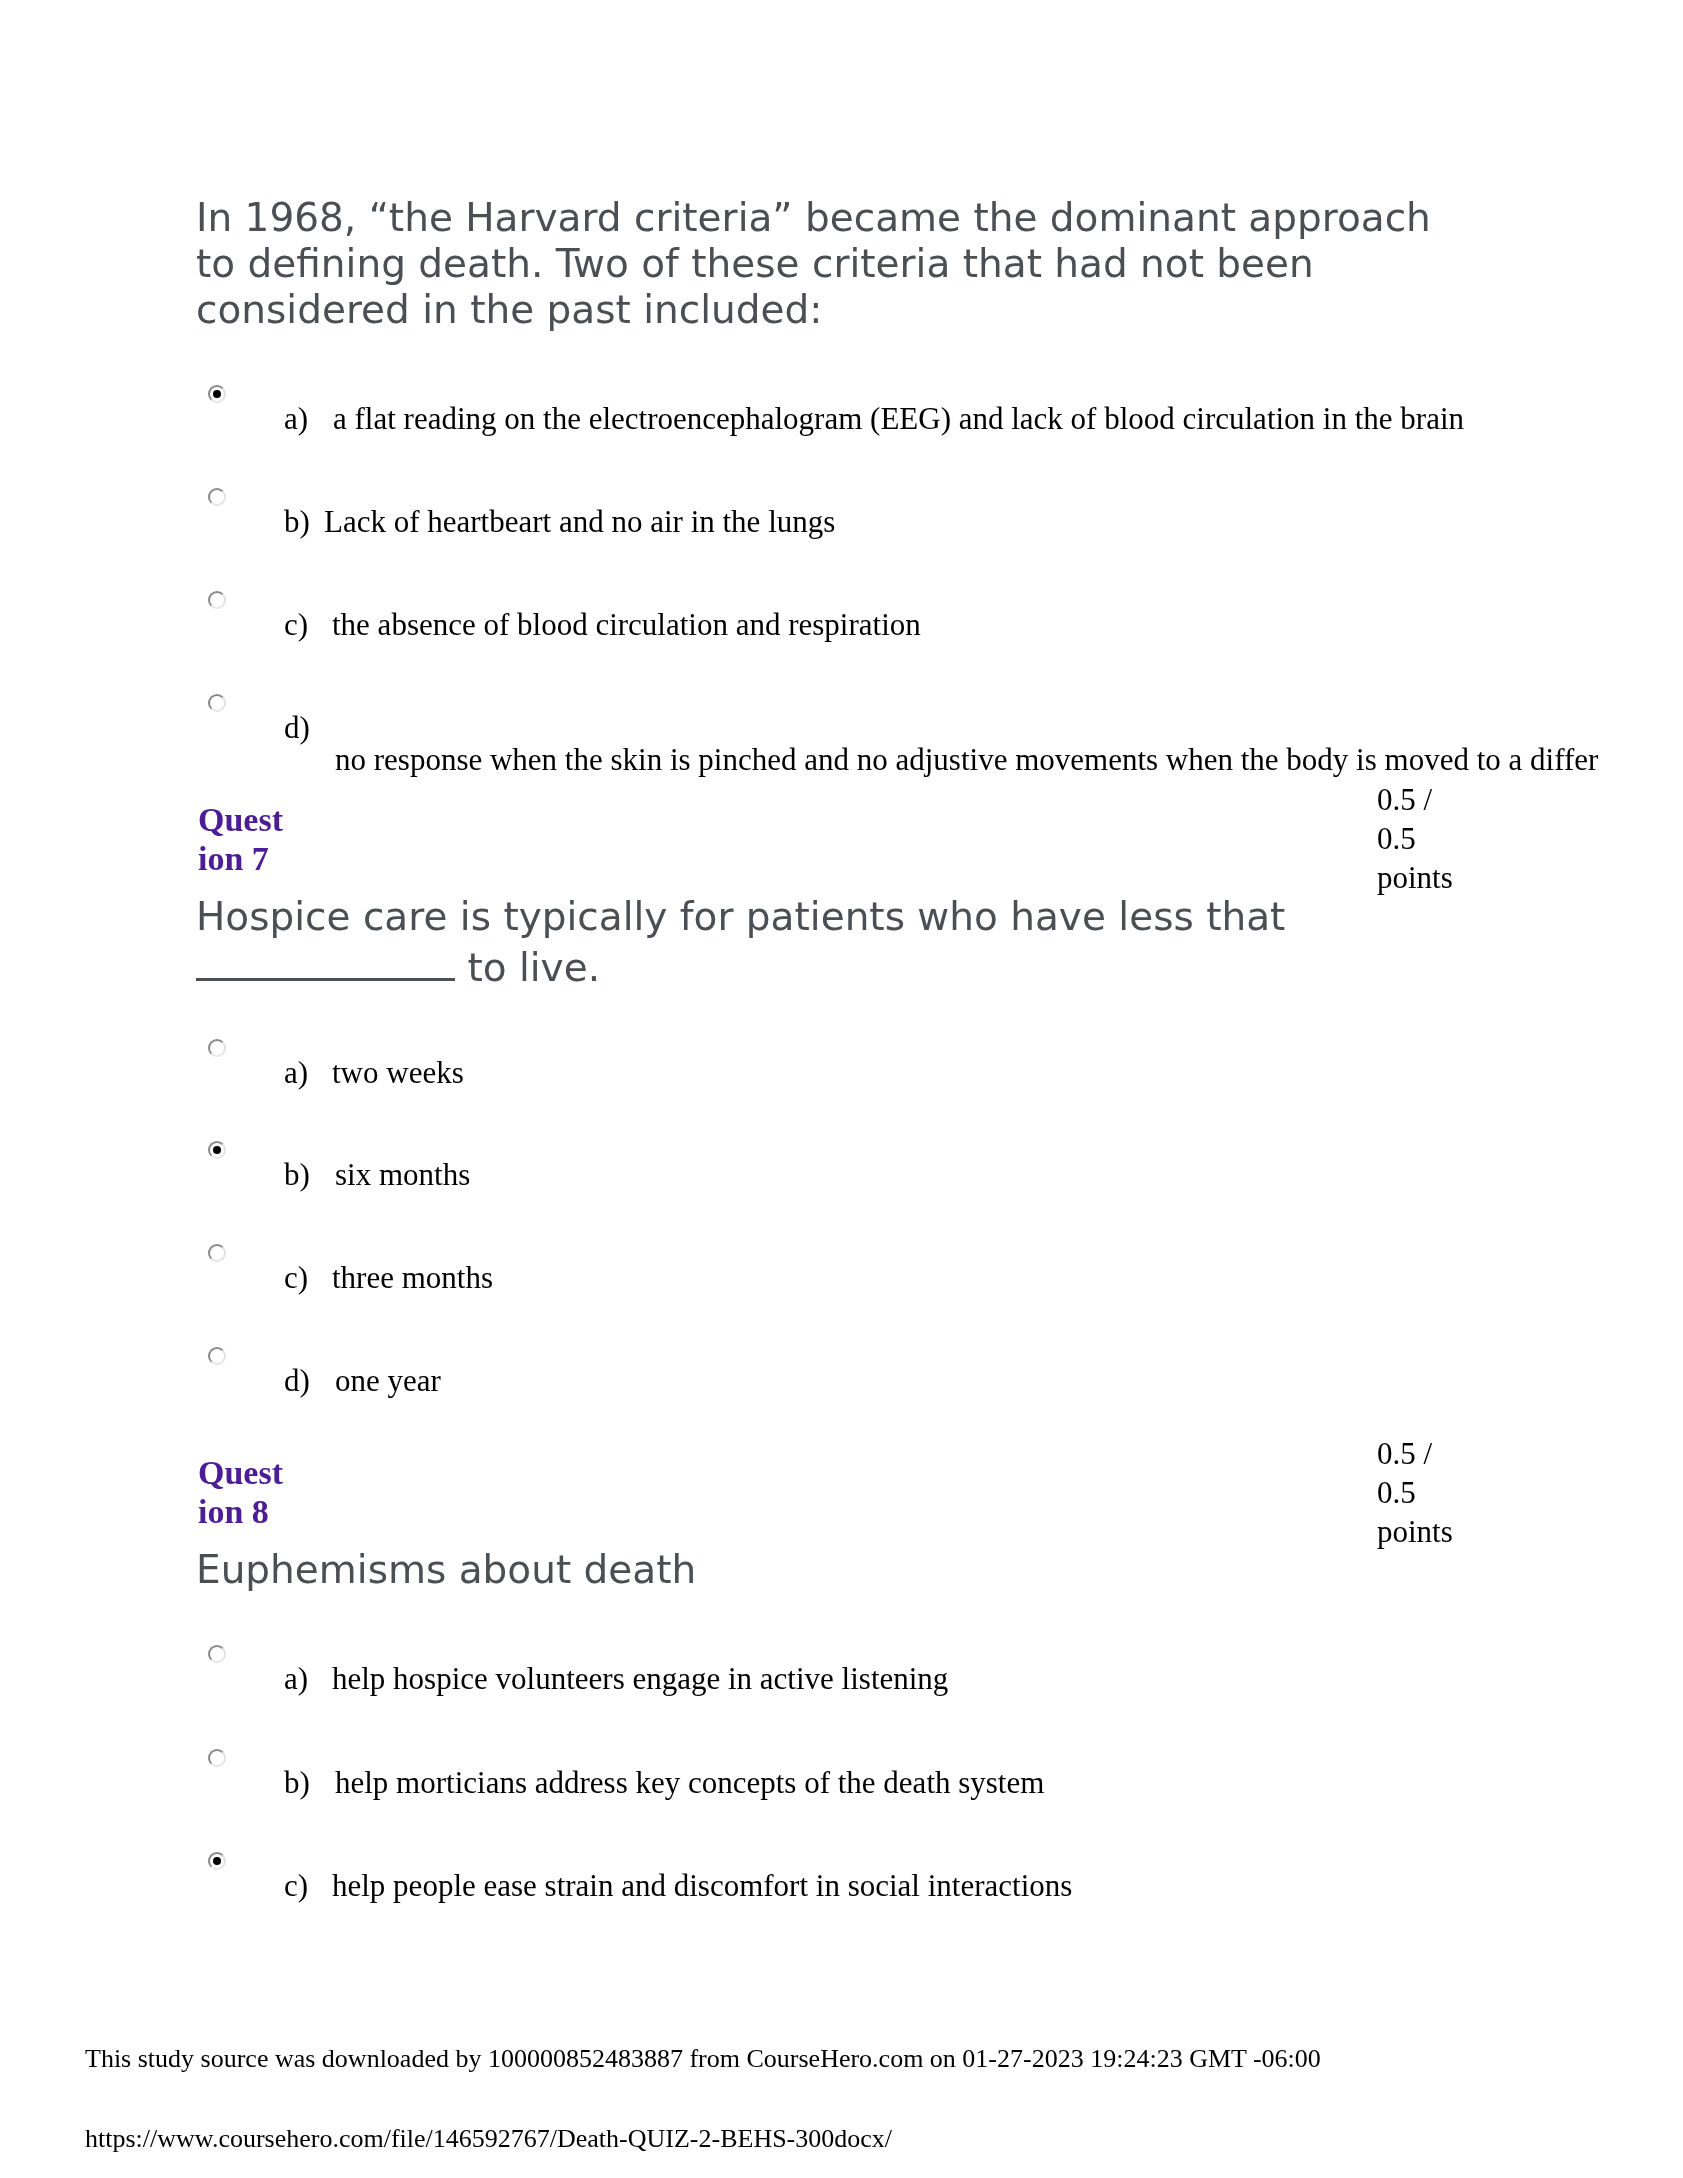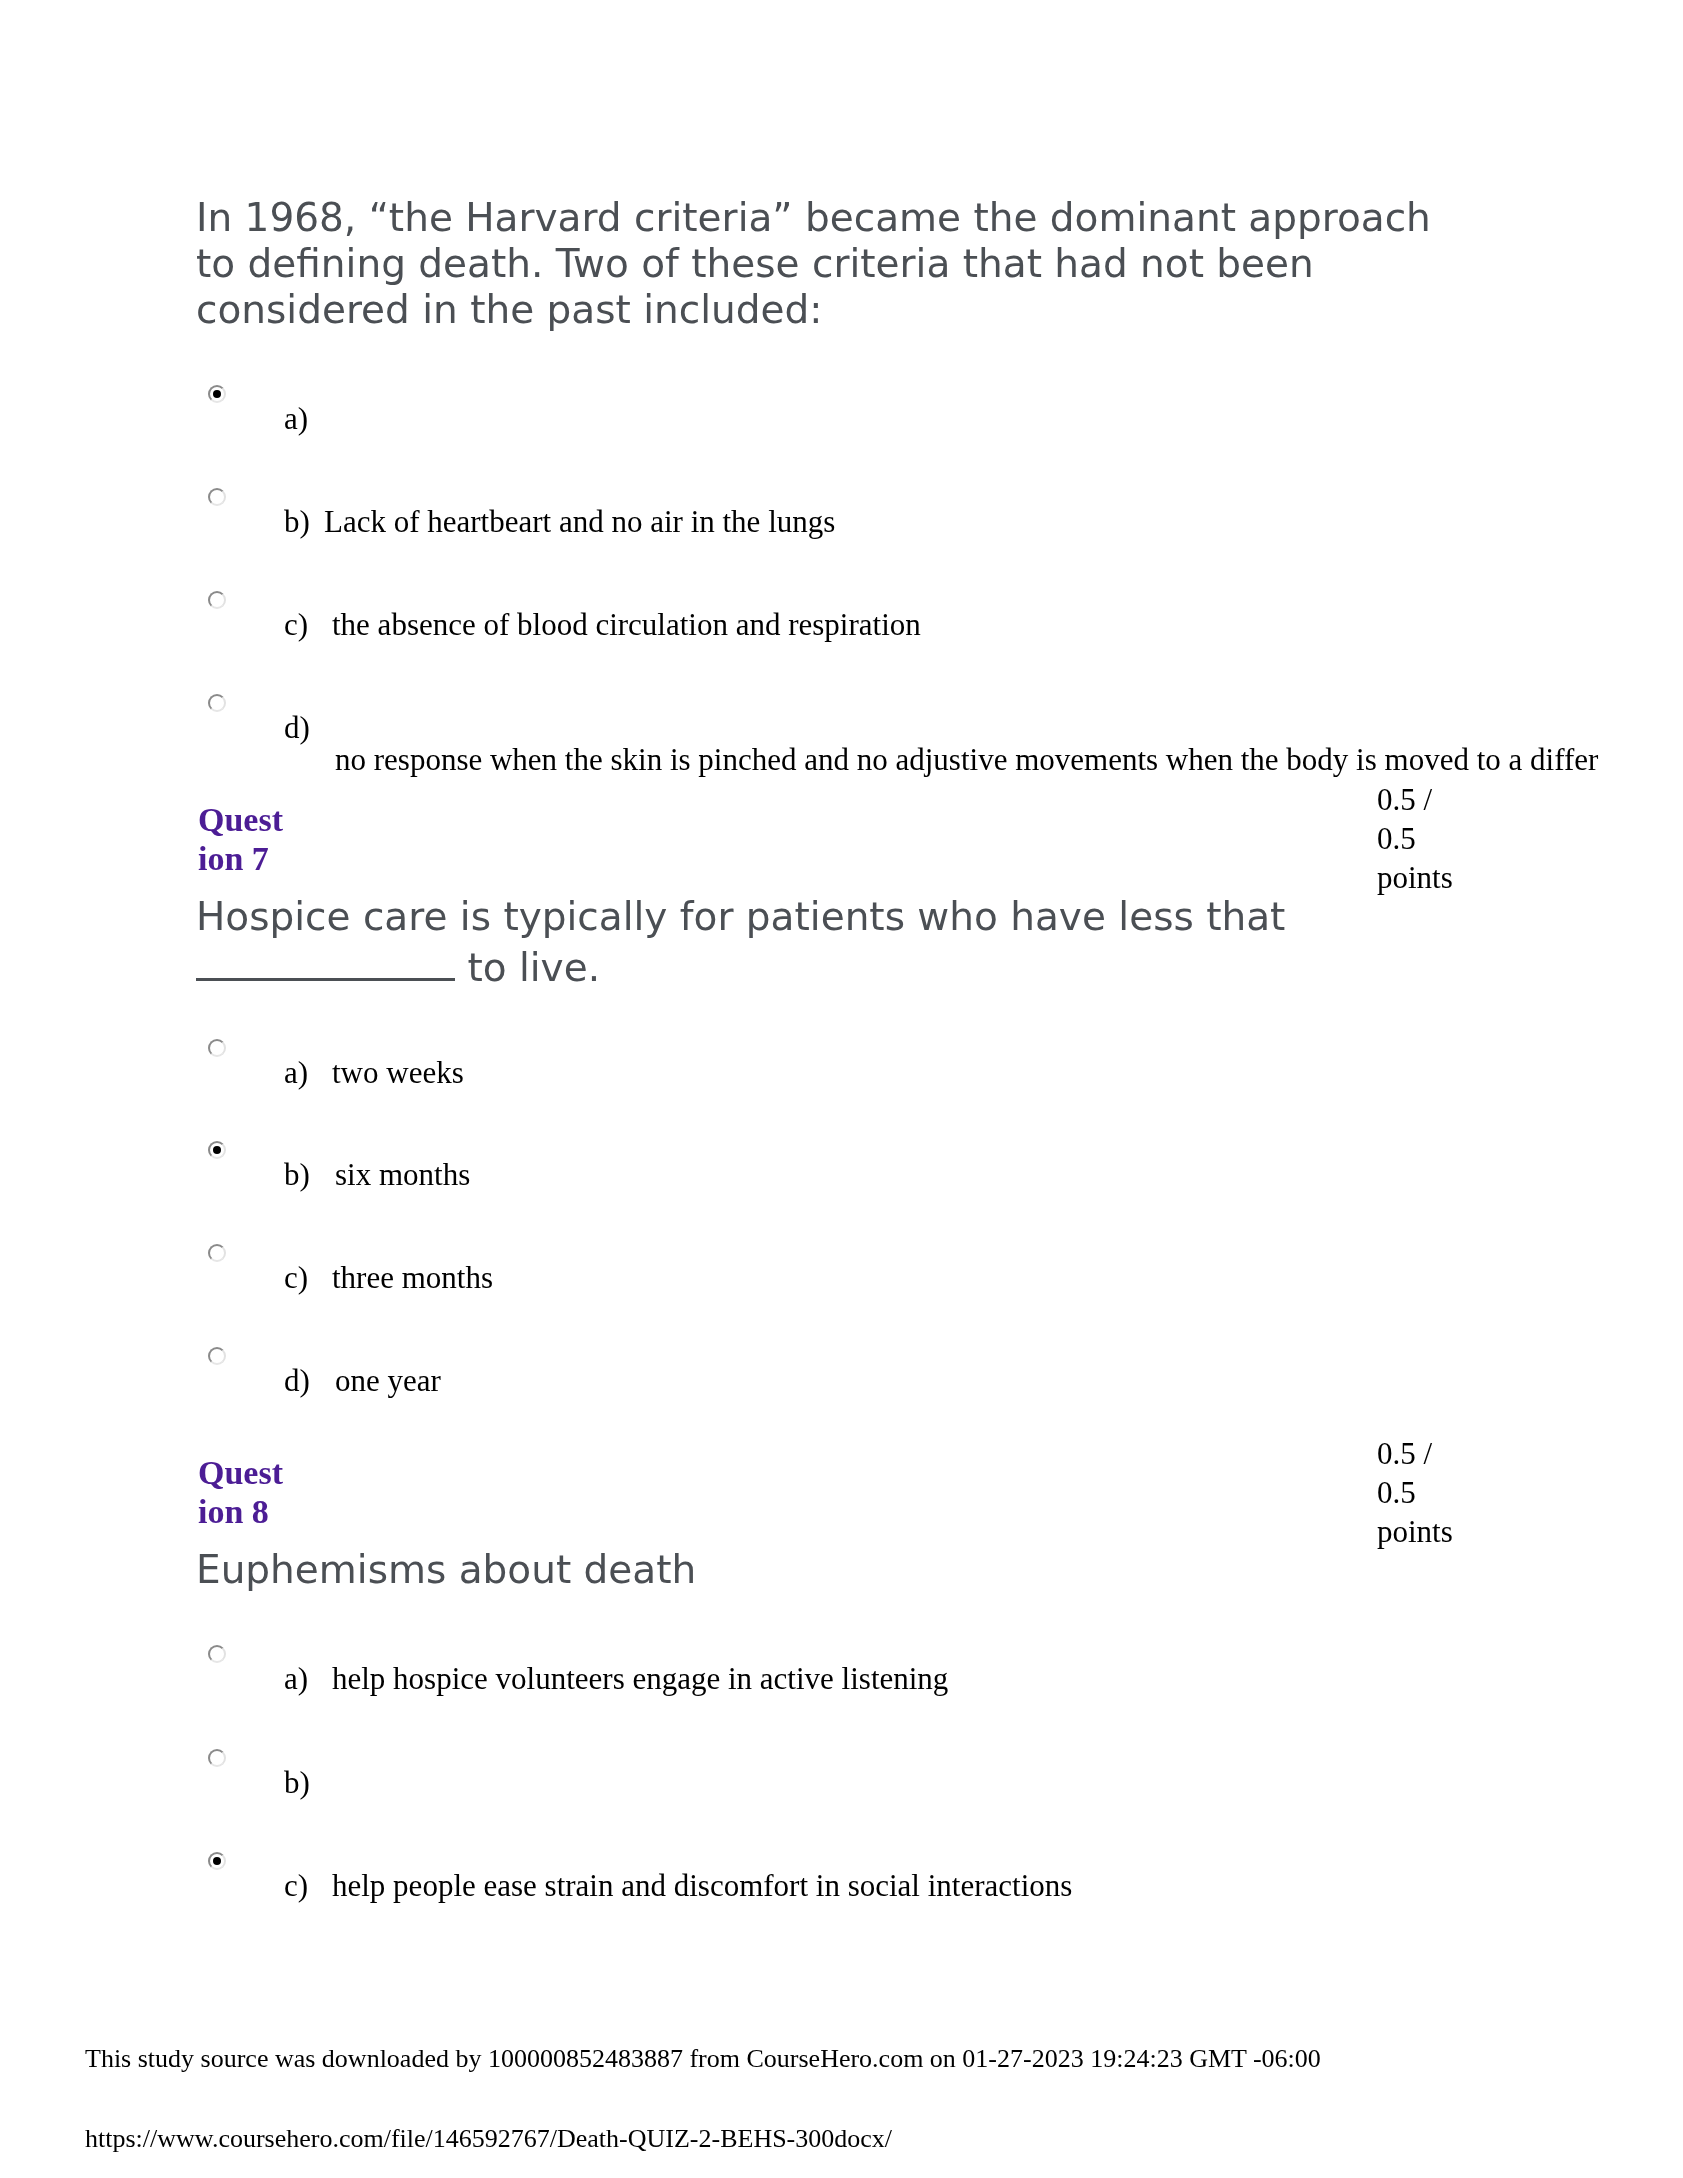--- a/index.html
+++ b/index.html
@@ -109,20 +109,21 @@
 </head>
 <body>
 
 <div class="q-text" style="top:195px;">In 1968, “the Harvard criteria” became the dominant approach
 to defining death. Two of these criteria that had not been
 considered in the past included:</div>
 
 <div class="option" style="top:385px;">
   <span class="radio checked"></span>
   <span class="opt-letter">a)</span>
+  <span class="opt-text">a flat reading on the electroencephalogram (EEG) and lack of blood circulation in the brain</span>
 </div>
 <div class="option" style="top:488px;">
   <span class="radio"></span>
   <span class="opt-letter">b)</span>
   <span class="opt-text" style="left:324px;text-align:center;">Lack of heartbeart and no air in the lungs</span>
 </div>
 <div class="option" style="top:591px;">
   <span class="radio"></span>
   <span class="opt-letter">c)</span>
   <span class="opt-text" style="left:332px;">the absence of blood circulation and respiration</span>
@@ -172,20 +173,21 @@
 <div class="q-text" style="top:1547px;">Euphemisms about death</div>
 
 <div class="option" style="top:1645px;">
   <span class="radio"></span>
   <span class="opt-letter">a)</span>
   <span class="opt-text" style="left:332px;">help hospice volunteers engage in active listening</span>
 </div>
 <div class="option" style="top:1749px;">
   <span class="radio"></span>
   <span class="opt-letter">b)</span>
+  <span class="opt-text" style="left:335px;">help morticians address key concepts of the death system</span>
 </div>
 <div class="option" style="top:1852px;">
   <span class="radio checked"></span>
   <span class="opt-letter">c)</span>
   <span class="opt-text" style="left:332px;">help people ease strain and discomfort in social interactions</span>
 </div>
 
 <div class="footer" style="top:2044px;">This study source was downloaded by 100000852483887 from CourseHero.com on 01-27-2023 19:24:23 GMT -06:00</div>
 <div class="footer" style="top:2124px;">https://www.coursehero.com/file/146592767/Death-QUIZ-2-BEHS-300docx/</div>
 

